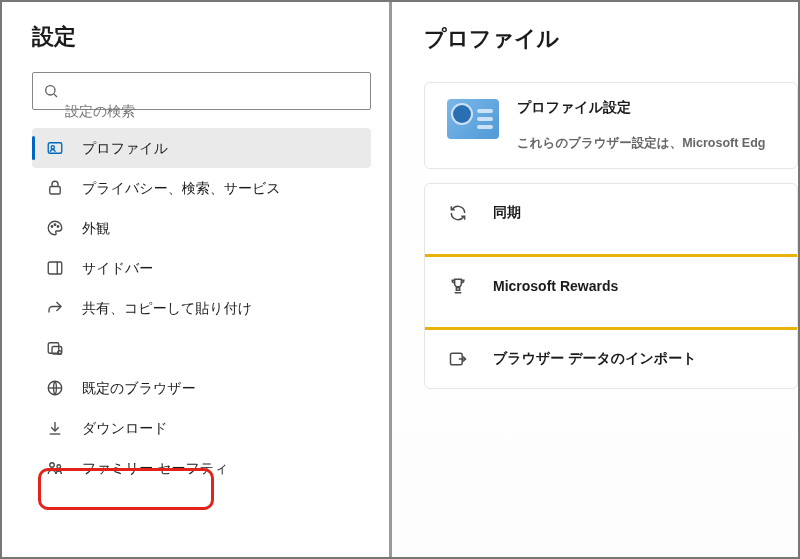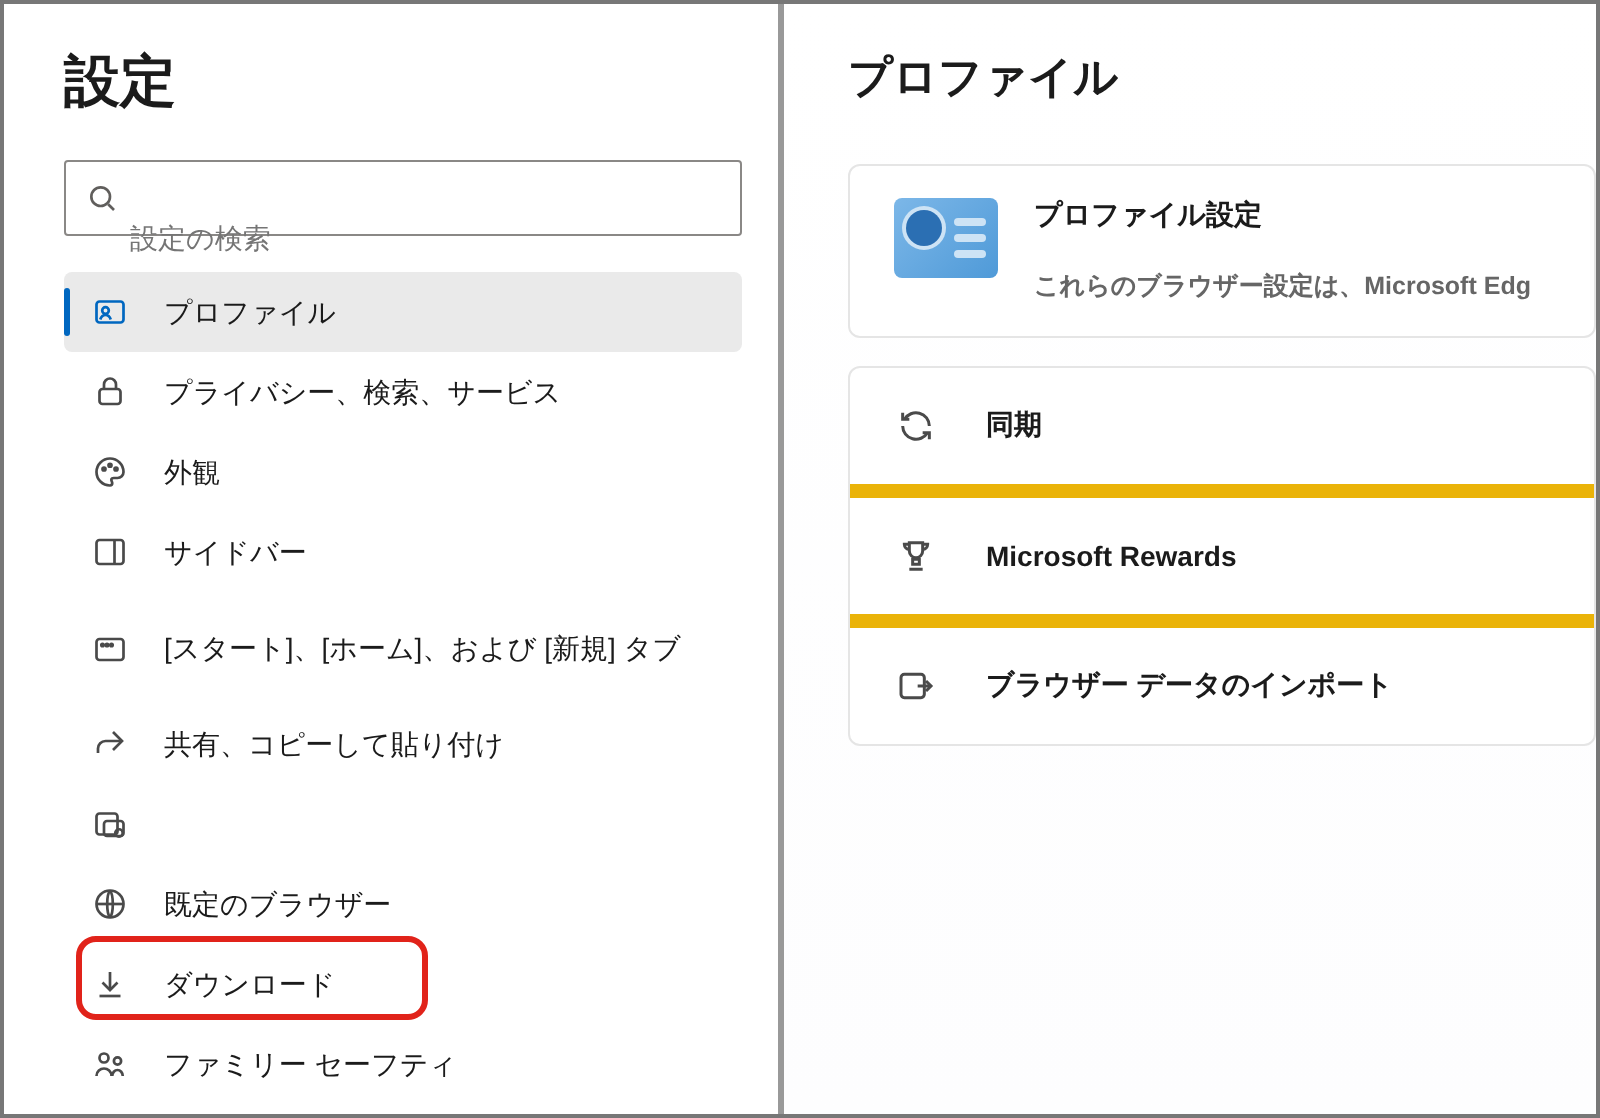--- a/index.html
+++ b/index.html
@@ -20,21 +20,21 @@
   }
   .sidebar {
     width: 390px;
     flex: 0 0 390px;
     padding: 20px 18px 0 30px;
     background: #fff;
     border-right: 3px solid #999;
     position: relative;
   }
   .sidebar h1 {
-    font-size: 28px;
+    font-size: 22px;
     font-weight: 600;
     margin-bottom: 20px;
     color: #1b1b1b;
   }
   .search-box {
     display: flex;
     align-items: center;
     border: 1px solid #8a8886;
     background: #fff;
     height: 38px;
@@ -180,21 +180,21 @@
   }
   .profile-settings-icon::before{
     content:"";position:absolute;left:6px;top:6px;width:18px;height:18px;border-radius:50%;
     background:#2b6fb3;box-shadow:0 0 0 2px #cde3f5;
   }
   .profile-settings-icon::after{
     content:"";position:absolute;right:6px;top:10px;width:16px;height:4px;background:#cde3f5;border-radius:2px;
     box-shadow:0 8px 0 #cde3f5, 0 16px 0 #cde3f5;
   }
 
-  .list-card .row + .row { border-top:7px solid #eab308; }
+  .list-card .row + .row { border-top:3px solid #eab308;margin-top:12px; }
 
   svg { display:block; }
 </style>
 </head>
 <body>
 
 <div class="layout">
 
   <aside class="sidebar">
     <h1>設定</h1>
@@ -247,31 +247,20 @@
       <li class="nav-item">
         <span class="icon">
           <svg width="18" height="18" viewBox="0 0 24 24" fill="none" stroke="currentColor" stroke-width="1.8">
               <rect x="3" y="4" width="18" height="16" rx="2"></rect>
               <line x1="15" y1="4" x2="15" y2="20"></line>
             </svg>
         </span>
         <span class="label">サイドバー</span>
       </li>
 
-      <li class="nav-item tall">
-        <span class="icon">
-          <svg width="18" height="18" viewBox="0 0 24 24" fill="none" stroke="currentColor" stroke-width="1.8">
-              <rect x="3" y="6" width="18" height="14" rx="2"></rect>
-              <circle cx="7" cy="10" r="0.8" fill="currentColor"></circle>
-              <circle cx="10" cy="10" r="0.8" fill="currentColor"></circle>
-              <circle cx="13" cy="10" r="0.8" fill="currentColor"></circle>
-            </svg>
-        </span>
-        <span class="label">[スタート]、[ホーム]、および [新規] タブ</span>
-      </li>
 
       <li class="nav-item">
         <span class="icon">
           <svg width="18" height="18" viewBox="0 0 24 24" fill="none" stroke="currentColor" stroke-width="1.8">
               <path d="M14 4l6 6-6 6"></path>
               <path d="M20 10H9a5 5 0 0 0-5 5v3"></path>
             </svg>
         </span>
         <span class="label">共有、コピーして貼り付け</span>
       </li>

